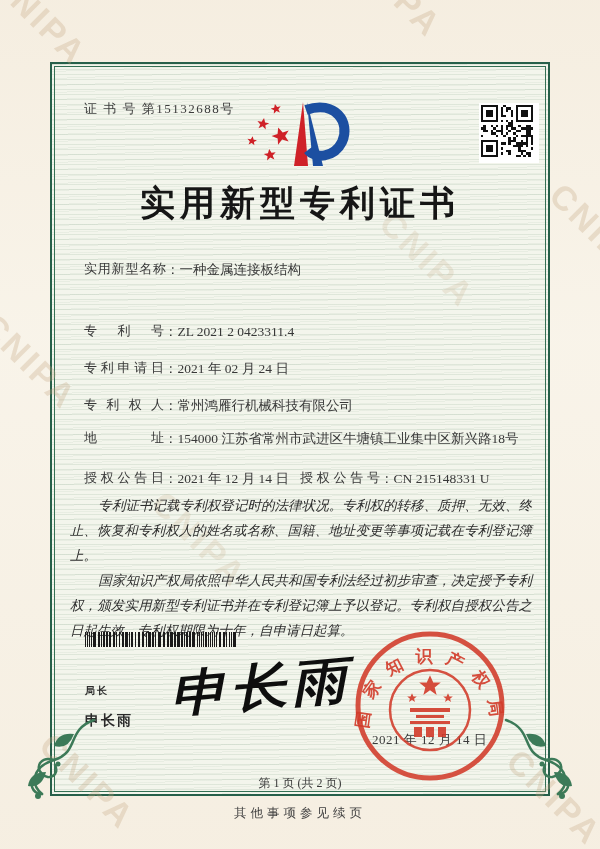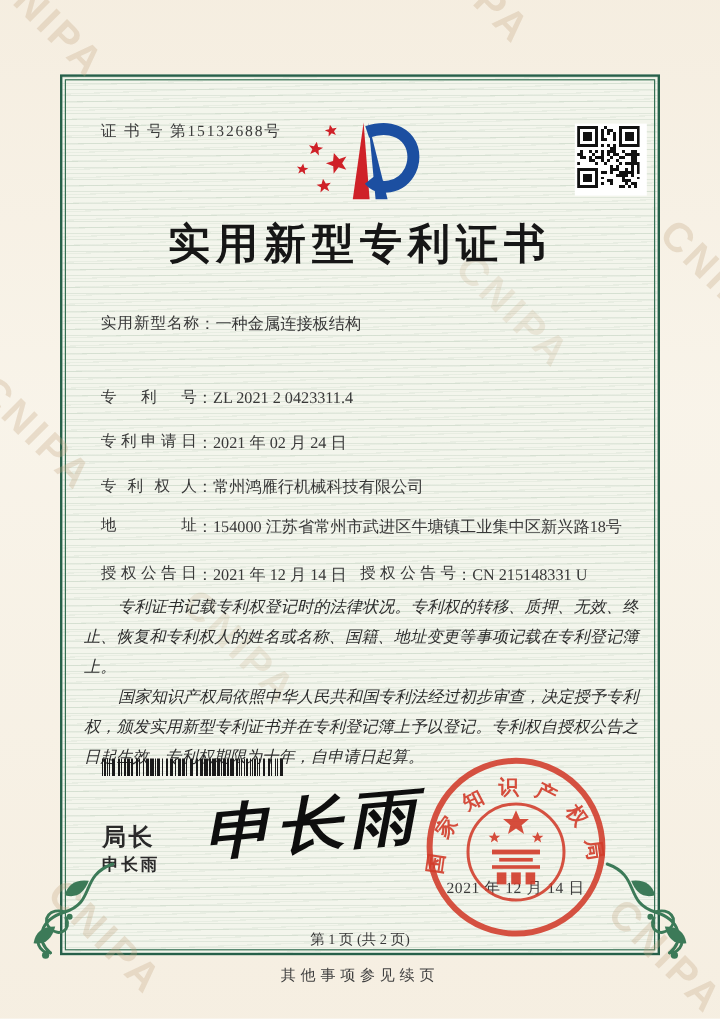--- a/index.html
+++ b/index.html
@@ -26,21 +26,21 @@
   .row{position:absolute;left:84px;width:452px;font-size:13.5px;color:#383838;line-height:1.45;}
   .lbl{display:inline-block;width:80px;font-size:13px;text-align:justify;text-align-last:justify;-moz-text-align-last:justify;vertical-align:top;}
   .val{display:inline-block;vertical-align:top;}
   .val-wrap{width:348px;}
   .grant2{position:absolute;left:216px;top:0;}
   .paras{position:absolute;left:70px;top:494px;width:462px;font-size:13.5px;font-style:italic;
          color:#2d2d2d;line-height:1.85;text-align:justify;}
   .paras p{margin:0;text-indent:2.1em;}
   .barcode{position:absolute;left:85px;top:632px;}
   .director-title{position:absolute;left:85px;top:684px;font-family:"Liberation Sans",sans-serif;
-         font-size:20px;font-weight:600;color:#2a2a2a;letter-spacing:2px;}
+         font-size:10px;font-weight:600;color:#2a2a2a;letter-spacing:2px;}
   .director-name{position:absolute;left:85px;top:712px;font-family:"Liberation Sans",sans-serif;
          font-size:14px;font-weight:600;color:#2a2a2a;letter-spacing:2px;}
   .autograph{position:absolute;left:170px;top:662px;width:190px;font-size:50px;font-weight:bold;
          font-style:italic;color:#0e0e0e;letter-spacing:4px;transform:rotate(-5deg) scaleX(1.12);
          transform-origin:left center;white-space:nowrap;}
   .seal-date{position:absolute;left:372px;top:731px;font-size:13px;color:#3a3a3a;letter-spacing:.5px;}
   .seal{position:absolute;left:352px;top:628px;}
   .page-indicator{position:absolute;left:0;top:775px;width:600px;text-align:center;font-size:12px;color:#383838;}
   .continuation{position:absolute;left:0;top:805px;width:600px;text-align:center;font-size:12.5px;
          letter-spacing:4px;color:#3f3f3f;font-family:Liberation Mono, monospace;}

